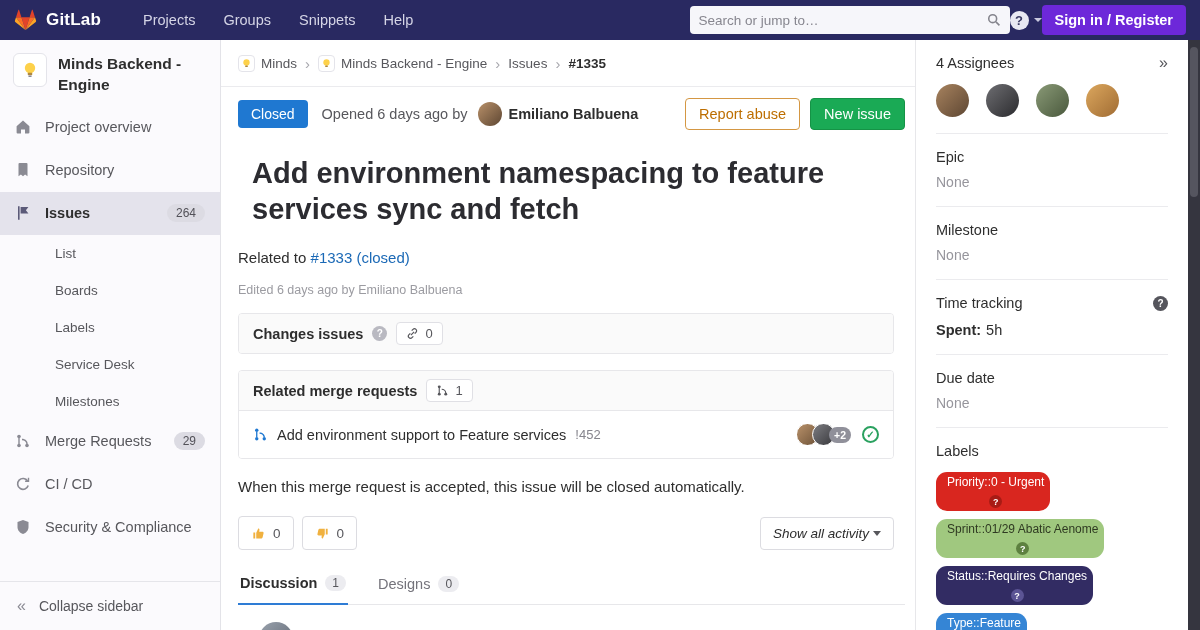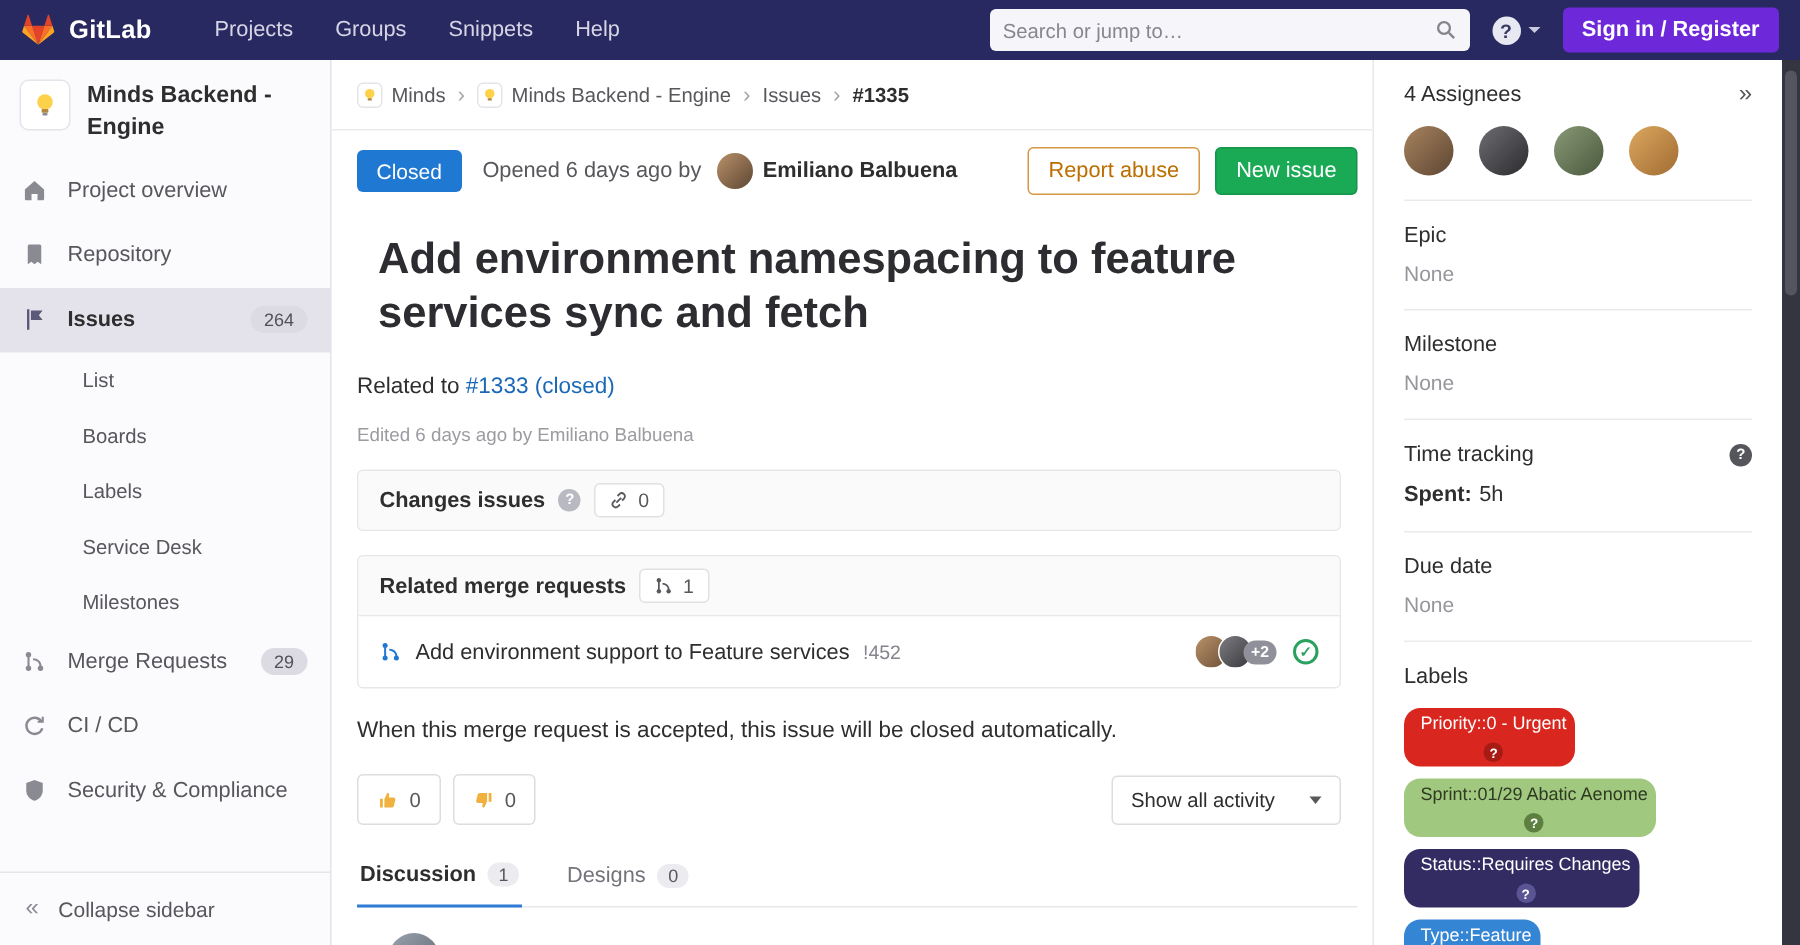--- a/index.html
+++ b/index.html
@@ -9,21 +9,21 @@
     color:#2e2e2e; background:#fff; position:relative; font-size:14px;
   }
 
   
   .navbar { position:absolute; top:0; left:0; right:0; height:40px; background:#292961;
     display:flex; align-items:center; padding:0 14px; z-index:30; }
   .brand { display:flex; align-items:center; gap:9px; margin-right:28px; }
   .brand-text { color:#fff; font-weight:700; font-size:17px; letter-spacing:.2px; }
   .nav-menu { display:flex; }
   .nav-item { color:#d5d5e6; font-size:14.5px; padding:9px 14px; cursor:pointer; }
-  .nav-right { margin-left:auto; display:flex; align-items:center; gap:15px; }
+  .nav-right { margin-left:auto; display:flex; align-items:center; }
   .nav-search { width:320px; height:28px; background:#f6f6fa; border-radius:4px;
     display:flex; align-items:center; padding:0 9px; }
   .nav-search input { border:0; outline:0; background:transparent; flex:1; font-size:13.5px;
     color:#3a3a3f; font-family:"Liberation Sans", sans-serif; }
   .nav-search input::placeholder { color:#87868f; }
   .help-wrap { display:flex; align-items:center; gap:5px; cursor:pointer; }
   .help-circle-nav { width:19px; height:19px; border-radius:50%; background:#e8e8f2;
     color:#3a3a63; font-weight:700; font-size:13px; display:flex; align-items:center; justify-content:center; }
   .caret-down { width:0; height:0; border-left:4px solid transparent; border-right:4px solid transparent;
     border-top:4px solid #c9c9df; }
@@ -129,21 +129,21 @@
     padding:2px 5px; margin-left:-6px; font-weight:700; }
   .mr-check { width:17px; height:17px; border-radius:50%; border:2px solid #2aa15f; color:#2aa15f;
     font-size:10px; display:flex; align-items:center; justify-content:center; margin-left:11px; font-weight:700; }
 
   .auto-note { margin-top:19px; font-size:15px; color:#2e2e2e; }
 
   .awards-row { display:flex; align-items:center; margin-top:21px; max-width:656px; }
   .award-btn { display:flex; align-items:center; gap:7px; border:1px solid #dcdce1; border-radius:4px;
     background:#fff; padding:5px 12px; font-size:13.5px; color:#57575c; margin-right:8px; cursor:pointer; height:34px; }
   .activity-dropdown { margin-left:auto; border:1px solid #dcdce1; border-radius:4px; background:#fff;
-    padding:8px 12px; font-size:13.5px; color:#2e2e2e; display:flex; gap:23px; align-items:center; cursor:pointer; }
+    padding:8px 12px; font-size:13.5px; color:#2e2e2e; display:flex; gap:4px; align-items:center; cursor:pointer;font-style:italic; }
   .caret-dark { width:0; height:0; border-left:4px solid transparent; border-right:4px solid transparent;
     border-top:5px solid #57575c; }
 
   .tabs { display:flex; gap:28px; margin-top:25px; border-bottom:1px solid #e7e7ea; }
   .tab { padding:0 2px 12px; display:flex; gap:8px; align-items:center; font-size:14.5px; cursor:pointer; }
   .tab.active { font-weight:600; color:#2e2e2e; border-bottom:2px solid #2e7cd5; margin-bottom:-1px; }
   .tab.inactive { color:#74737b; }
   .tab-badge { background:#ececf0; border-radius:10px; padding:1px 7px; font-size:12px;
     color:#57575c; font-weight:400; }
   .partial-avatar { position:absolute; left:38px; top:582px; width:34px; height:34px;

